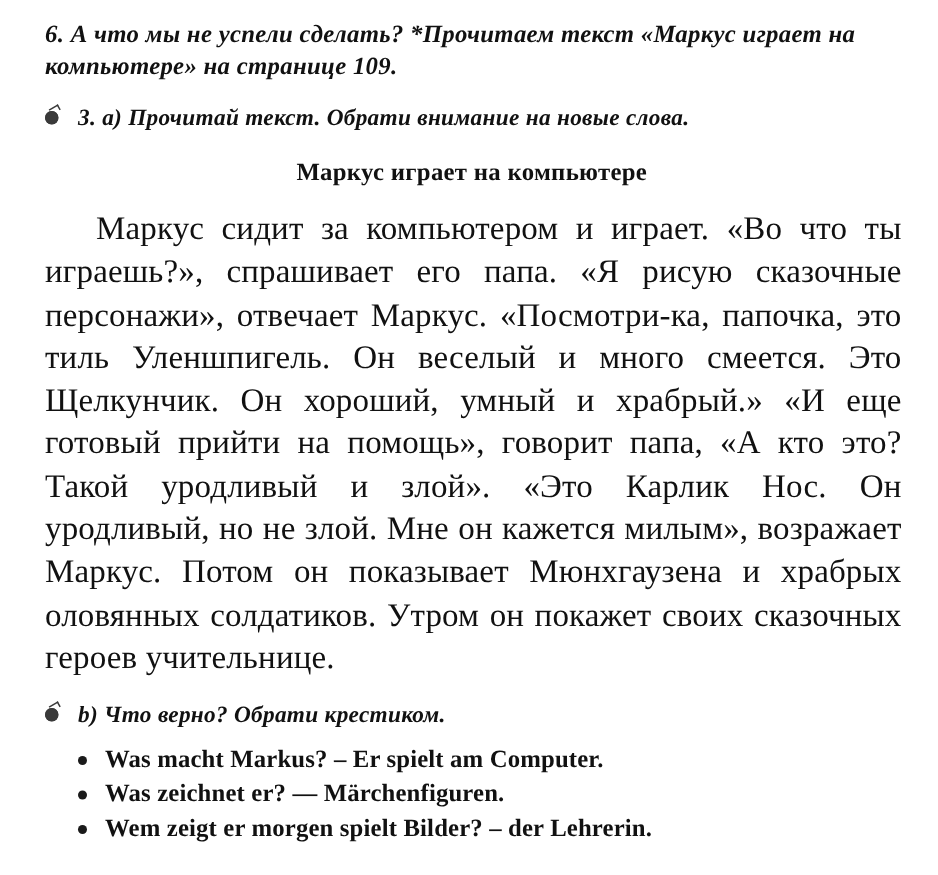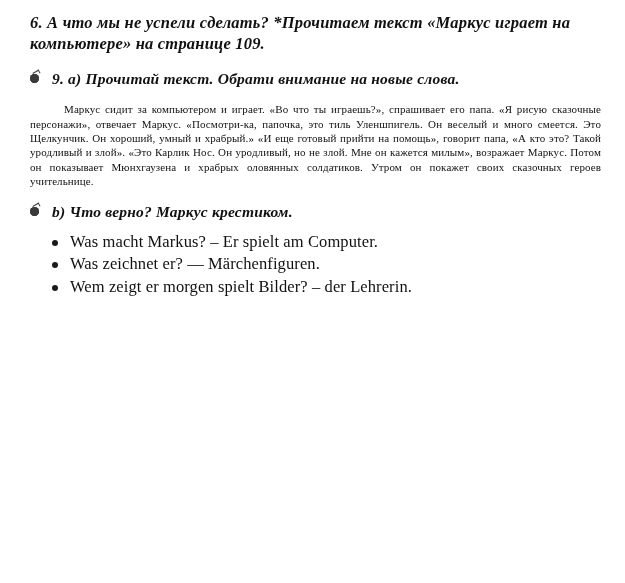--- a/index.html
+++ b/index.html
@@ -69,32 +69,33 @@
   .story-title {
     margin: 16px 26px 0 30px;
     text-align: center;
     font-weight: bold;
     font-size: 16.5px;
     letter-spacing: 0.2px;
   }
 
   .story-body {
     margin: 13px 24px 12px 30px;
-    font-size: 11px;
+    font-size: 22px;
     line-height: 1.30;
     text-align: justify;
     text-indent: 34px;
     letter-spacing: 0.1px;
     hyphens: manual;
   }
 
   .qa-list {
     margin: 8px 26px 0 52px;
     padding: 0;
     list-style: none;
+    font-weight: bold;
   }
   .qa-list li {
     position: relative;
     padding-left: 18px;
     font-size: 16.5px;
     line-height: 1.38;
     letter-spacing: 0.1px;
   }
   .qa-list li .dot {
     position: absolute;
@@ -108,29 +109,30 @@
 </style>
 </head>
 <body>
 
 <div class="page">
 
   <div class="task-heading">6. А что мы не успели сделать? *Прочитаем текст «Маркус играет на компьютере» на странице 109.</div>
 
   <div class="ex-line">
     <span class="bullet"></span>
-    <span>9. а) Прочитай текст. Обрати внимание на новые слова.</span>
+    <span>3. а) Прочитай текст. Обрати внимание на новые слова.</span>
   </div>
 
+  <div class="story-title">Маркус играет на компьютере</div>
 
   <div class="story-body">Маркус сидит за компьютером и играет. «Во что ты играешь?», спрашивает его папа. «Я рисую сказочные персонажи», отвечает Маркус. «Посмотри-ка, папочка, это тиль Уленшпигель. Он веселый и много смеется. Это Щелкунчик. Он хороший, умный и храбрый.» «И еще готовый прийти на помощь», говорит папа, «А кто это? Такой уродливый и злой». «Это Карлик Нос. Он уродливый, но не злой. Мне он кажется милым», возражает Маркус. Потом он показывает Мюнхгаузена и храбрых оловянных солдатиков. Утром он покажет своих сказочных героев учительнице.</div>
 
   <div class="ex-line">
     <span class="bullet"></span>
-    <span>b) Что верно? Маркус крестиком.</span>
+    <span>b) Что верно? Обрати крестиком.</span>
   </div>
 
   <ul class="qa-list">
     <li>
       <span class="dot"></span>
       <span>Was macht Markus?  – Er spielt am Computer.</span>
     </li>
     <li>
       <span class="dot"></span>
       <span>Was zeichnet er? — Märchenfiguren.</span>

